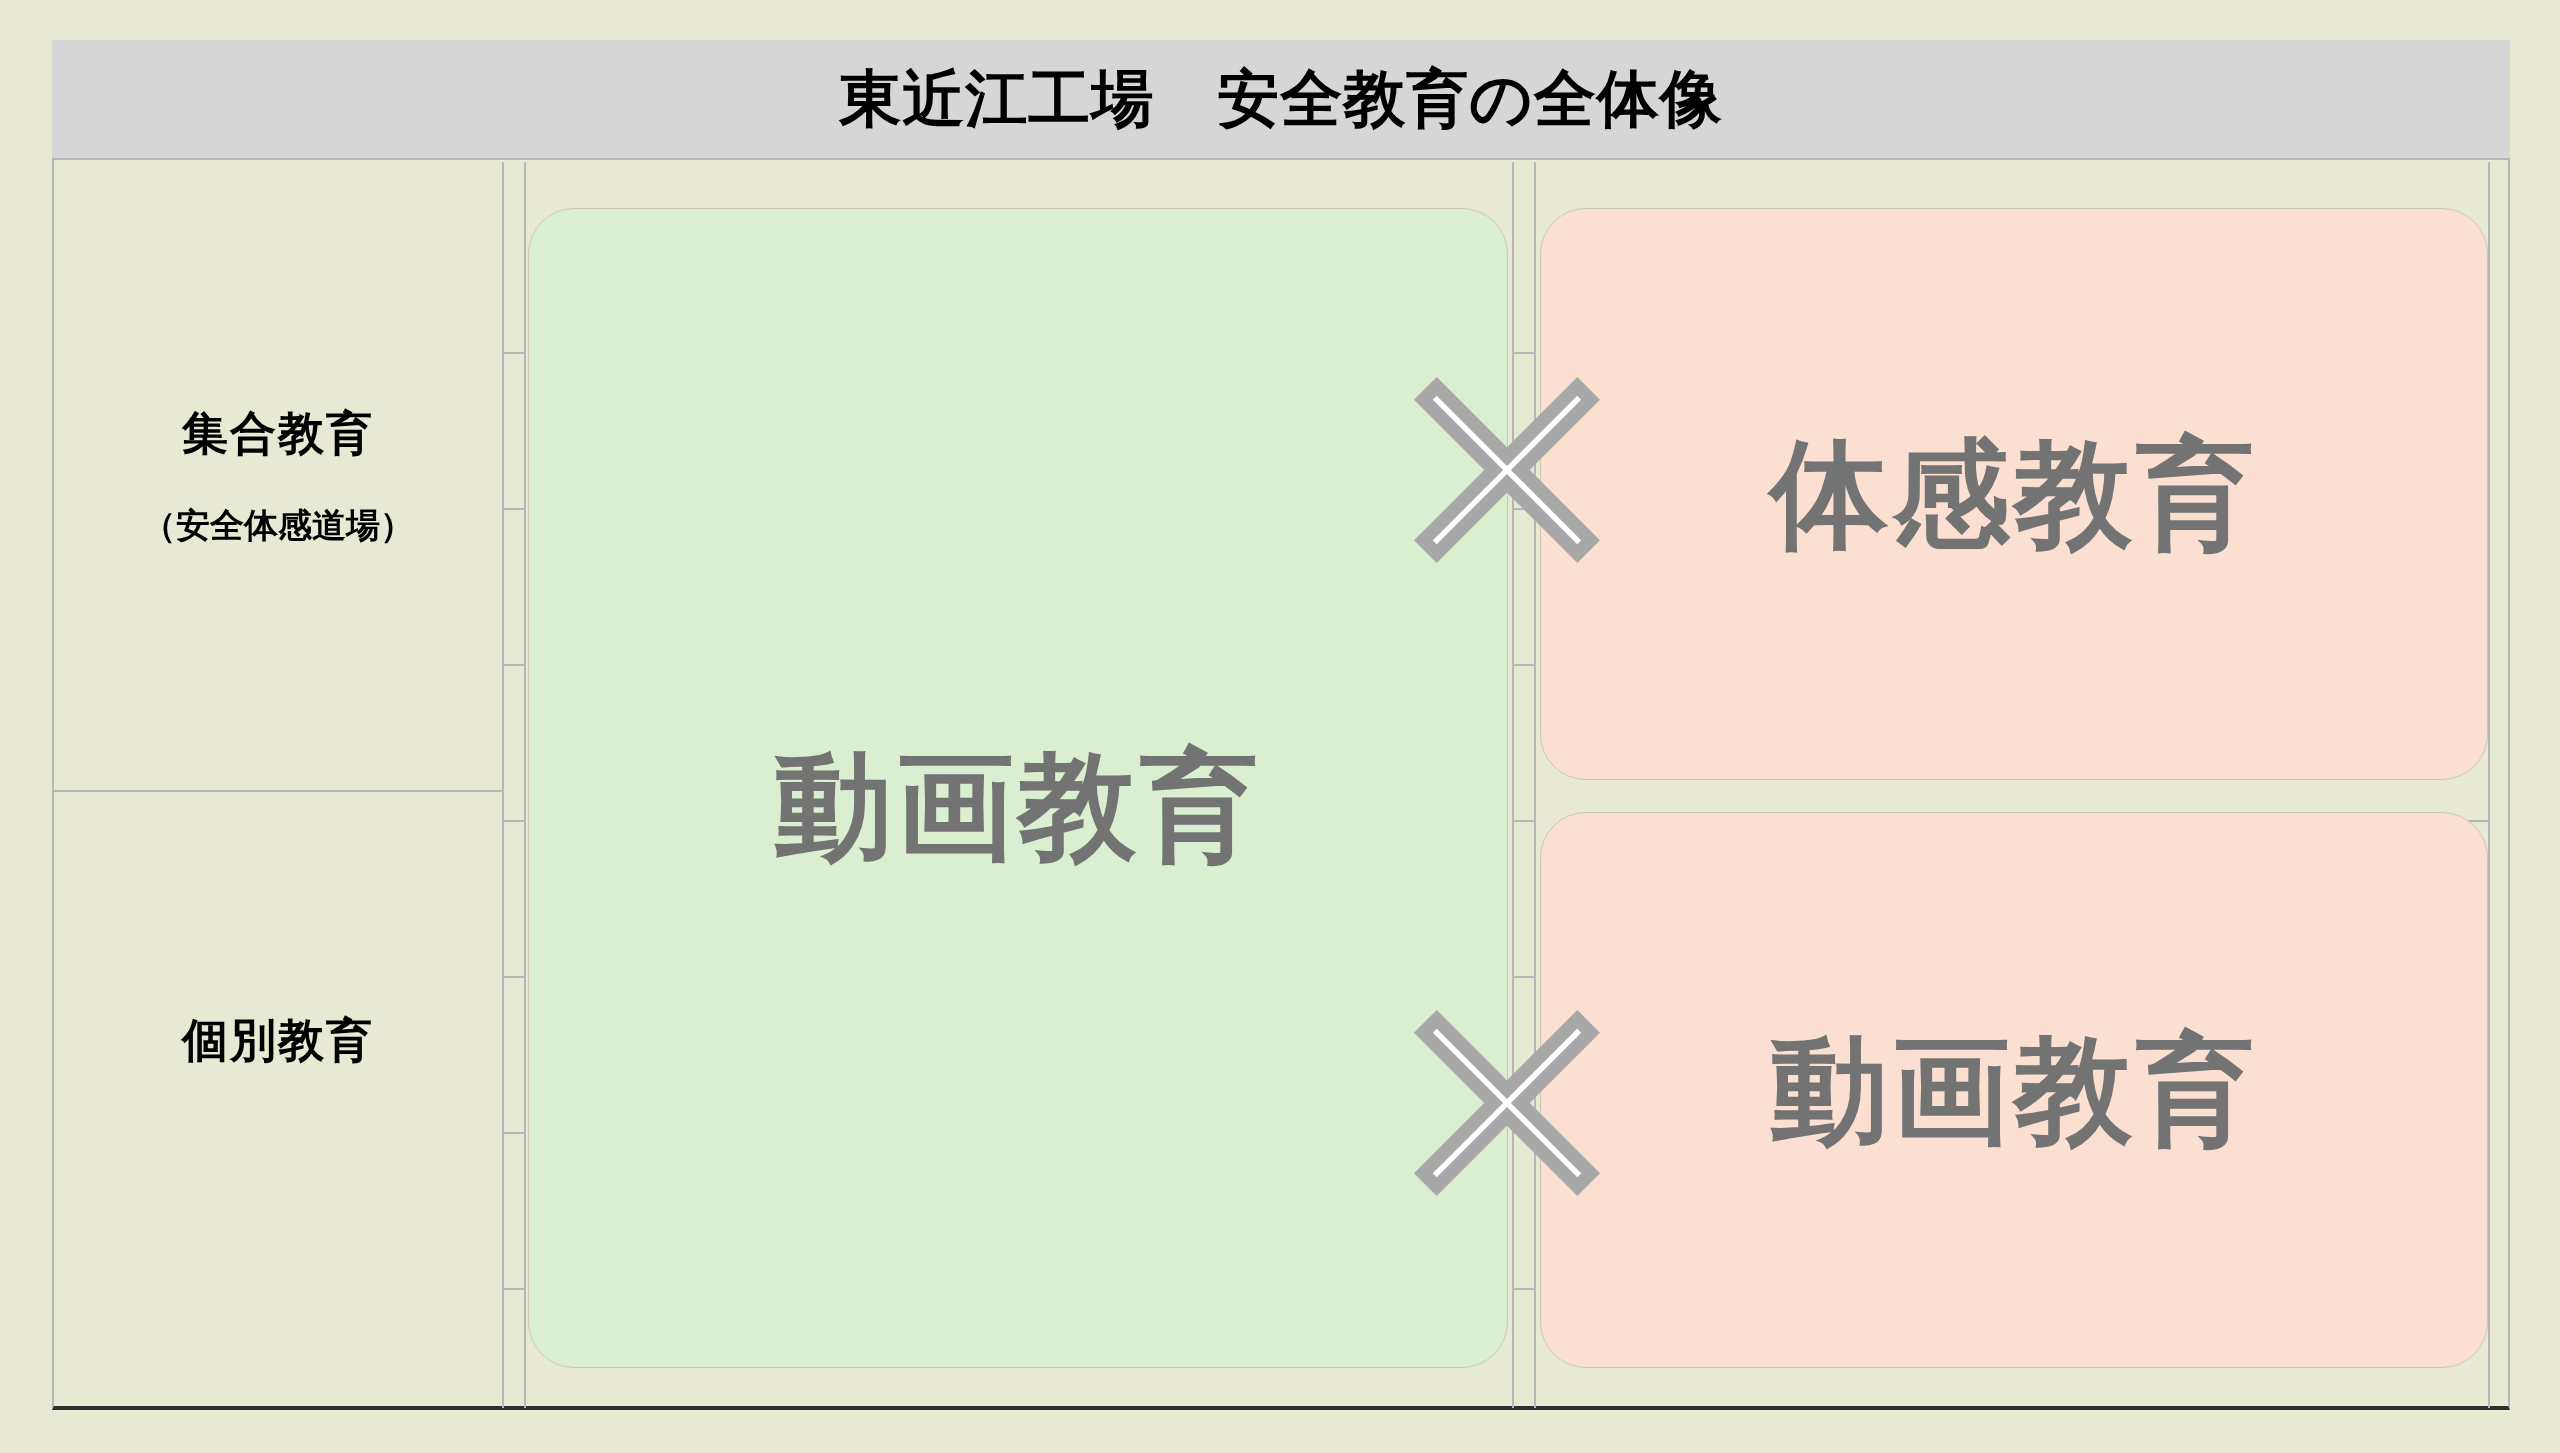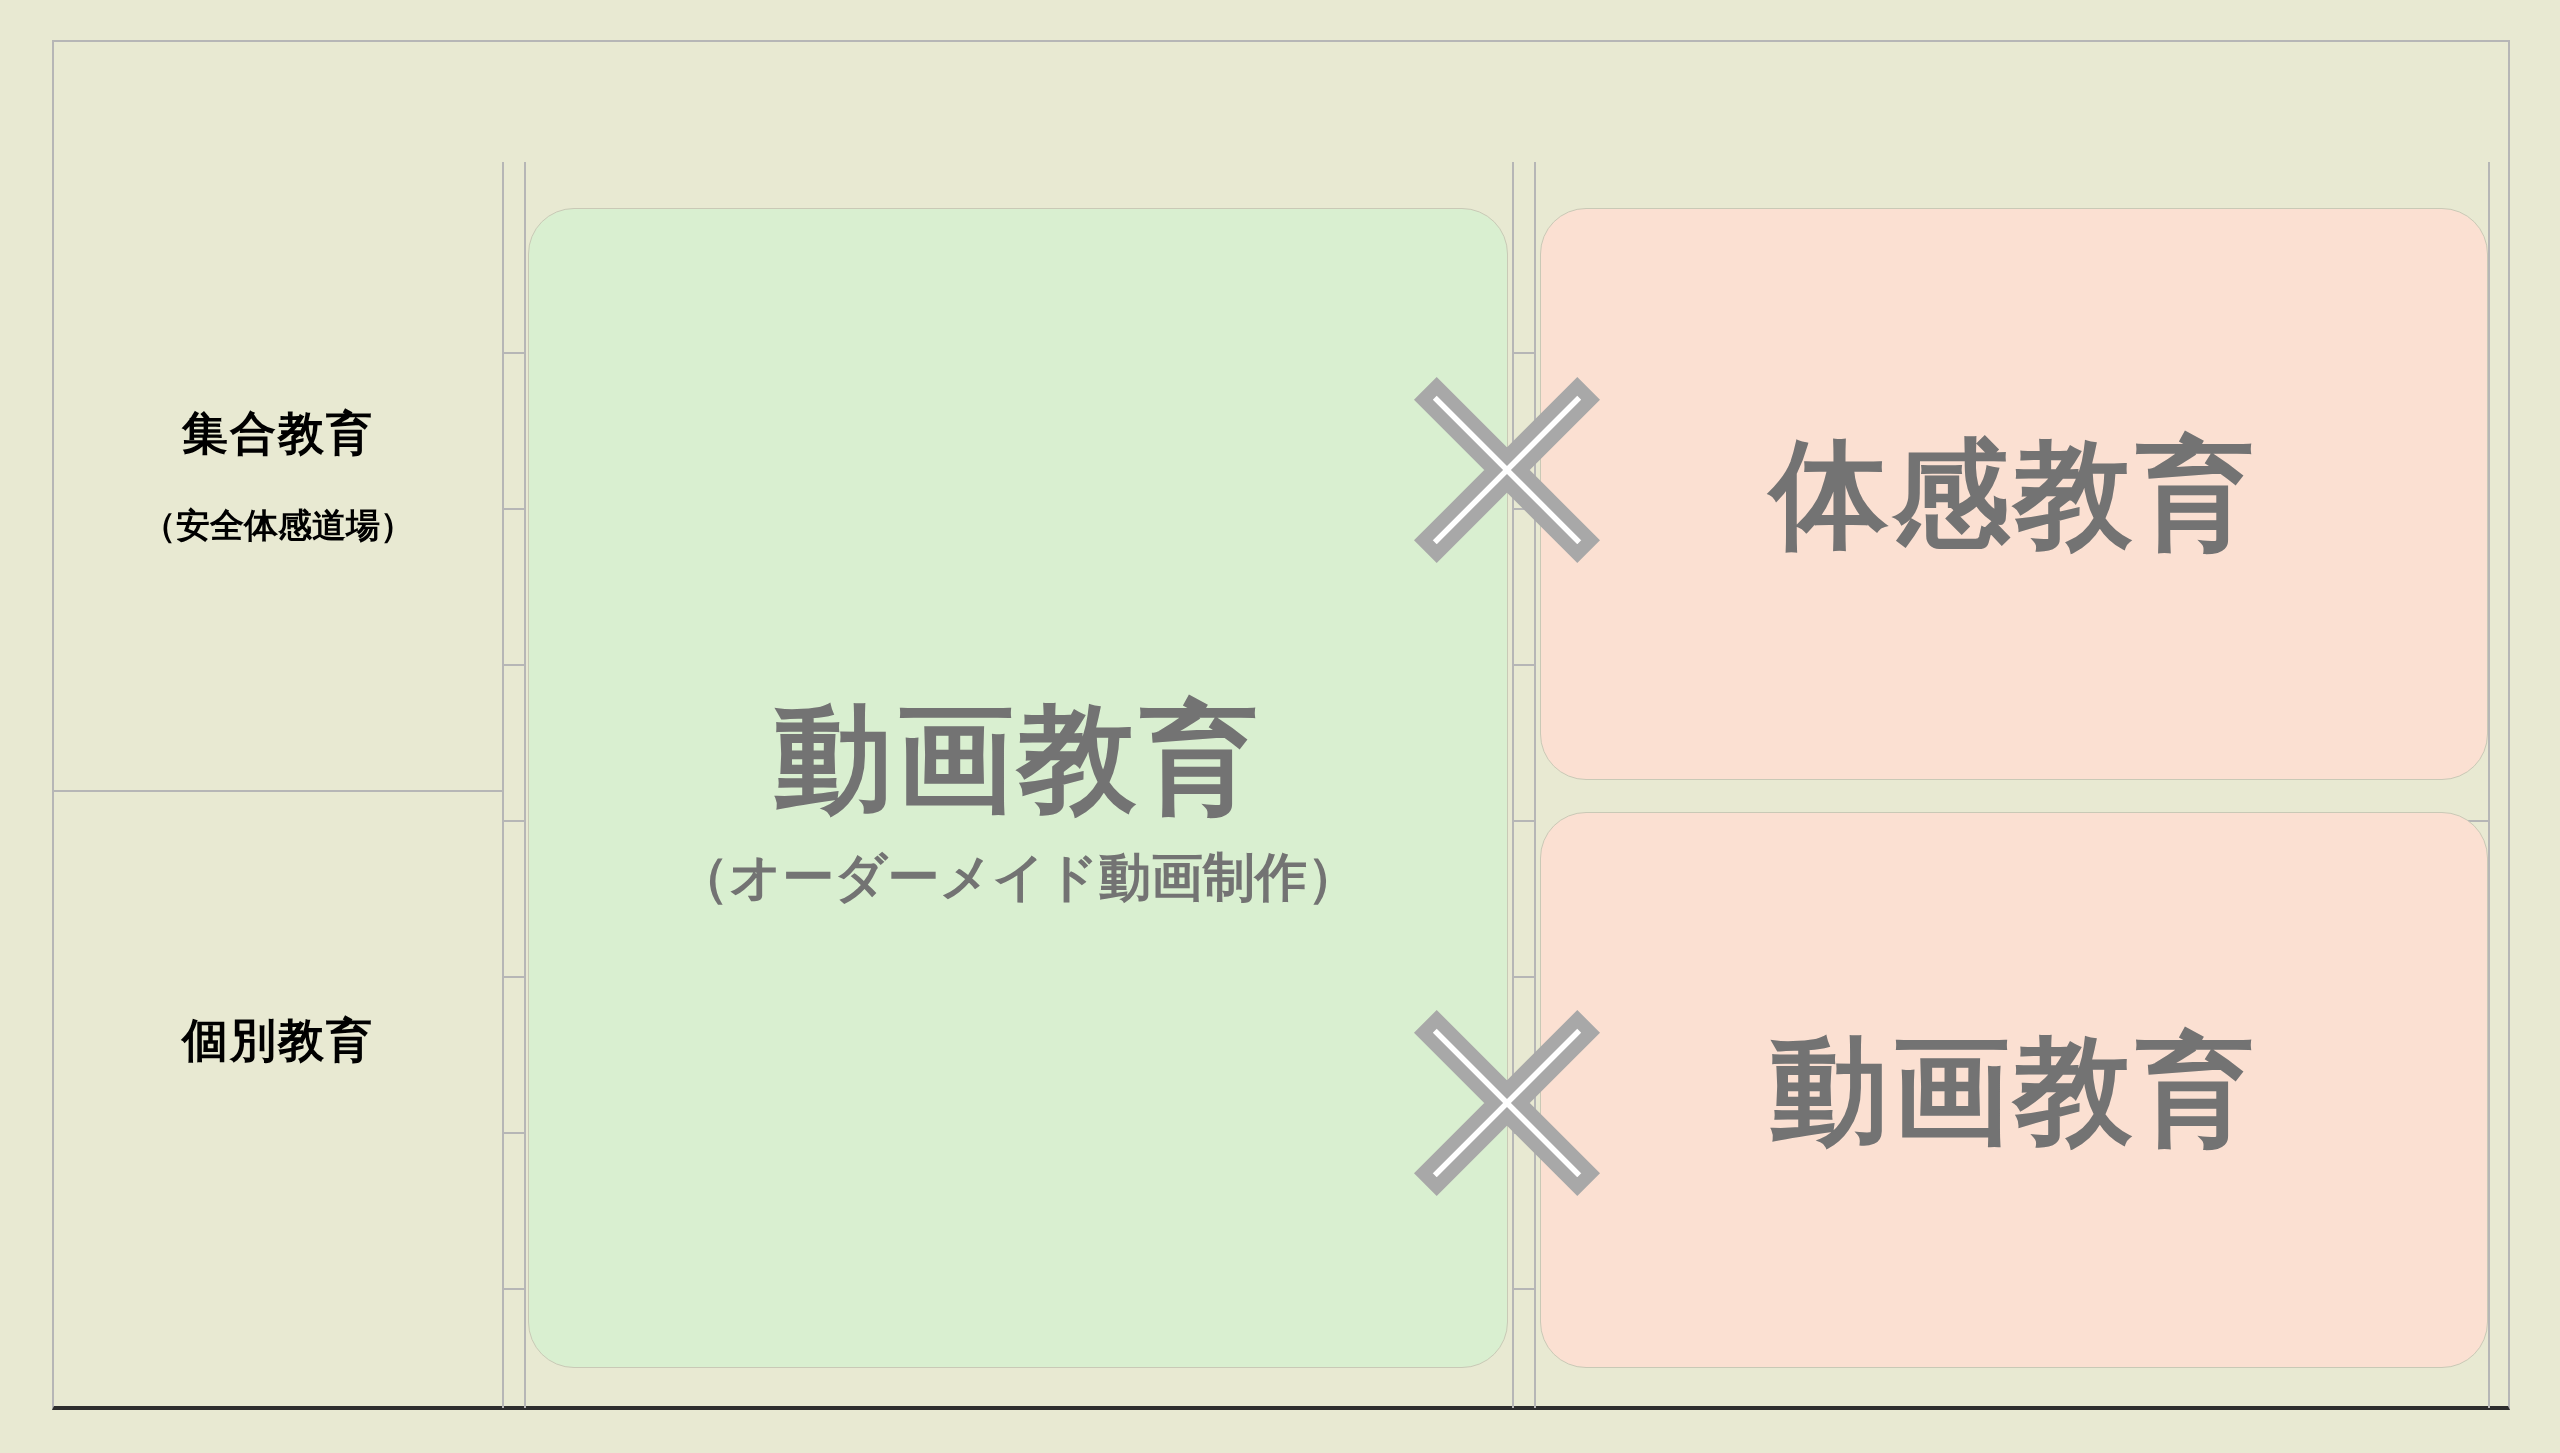--- a/index.html
+++ b/index.html
@@ -173,34 +173,36 @@
   <div class="hline" style="left:2466px; top:352px; width:24px;"></div>
   <div class="hline" style="left:2466px; top:508px; width:24px;"></div>
   <div class="hline" style="left:2466px; top:664px; width:24px;"></div>
   <div class="hline" style="left:2466px; top:820px; width:24px;"></div>
   <div class="hline" style="left:2466px; top:976px; width:24px;"></div>
   <div class="hline" style="left:2466px; top:1132px; width:24px;"></div>
   <div class="hline" style="left:2466px; top:1288px; width:24px;"></div>
 
   <div class="hline" style="left:54px; top:790px; width:450px;"></div>
 
+  <div id="title-bar">
+    <span class="title-text">東近江工場　安全教育の全体像</span>
+  </div>
 
   <div class="label-cell" style="left:54px; top:162px; width:448px; height:628px;">
     <span class="label-main">集合教育</span>
     <span class="label-sub">（安全体感道場）</span>
   </div>
 
   <div class="label-cell" style="left:54px; top:792px; width:448px; height:616px;">
     <span class="label-main" style="transform: translateY(-60px);">個別教育</span>
   </div>
 
   <div class="round-box" id="box-video" style="left:528px; top:208px; width:980px; height:1160px;">
     <div class="inner">
       <span class="box-main">動画教育</span>
-      <span class="box-sub">（オーダーメイド動画制作）</span>
     </div>
   </div>
 
   <div class="round-box" id="box-taikan" style="left:1540px; top:208px; width:948px; height:572px;">
     <span class="box-main">体感教育</span>
   </div>
 
   <div class="round-box" id="box-video-right" style="left:1540px; top:812px; width:948px; height:556px;">
     <span class="box-main">動画教育</span>
   </div>

